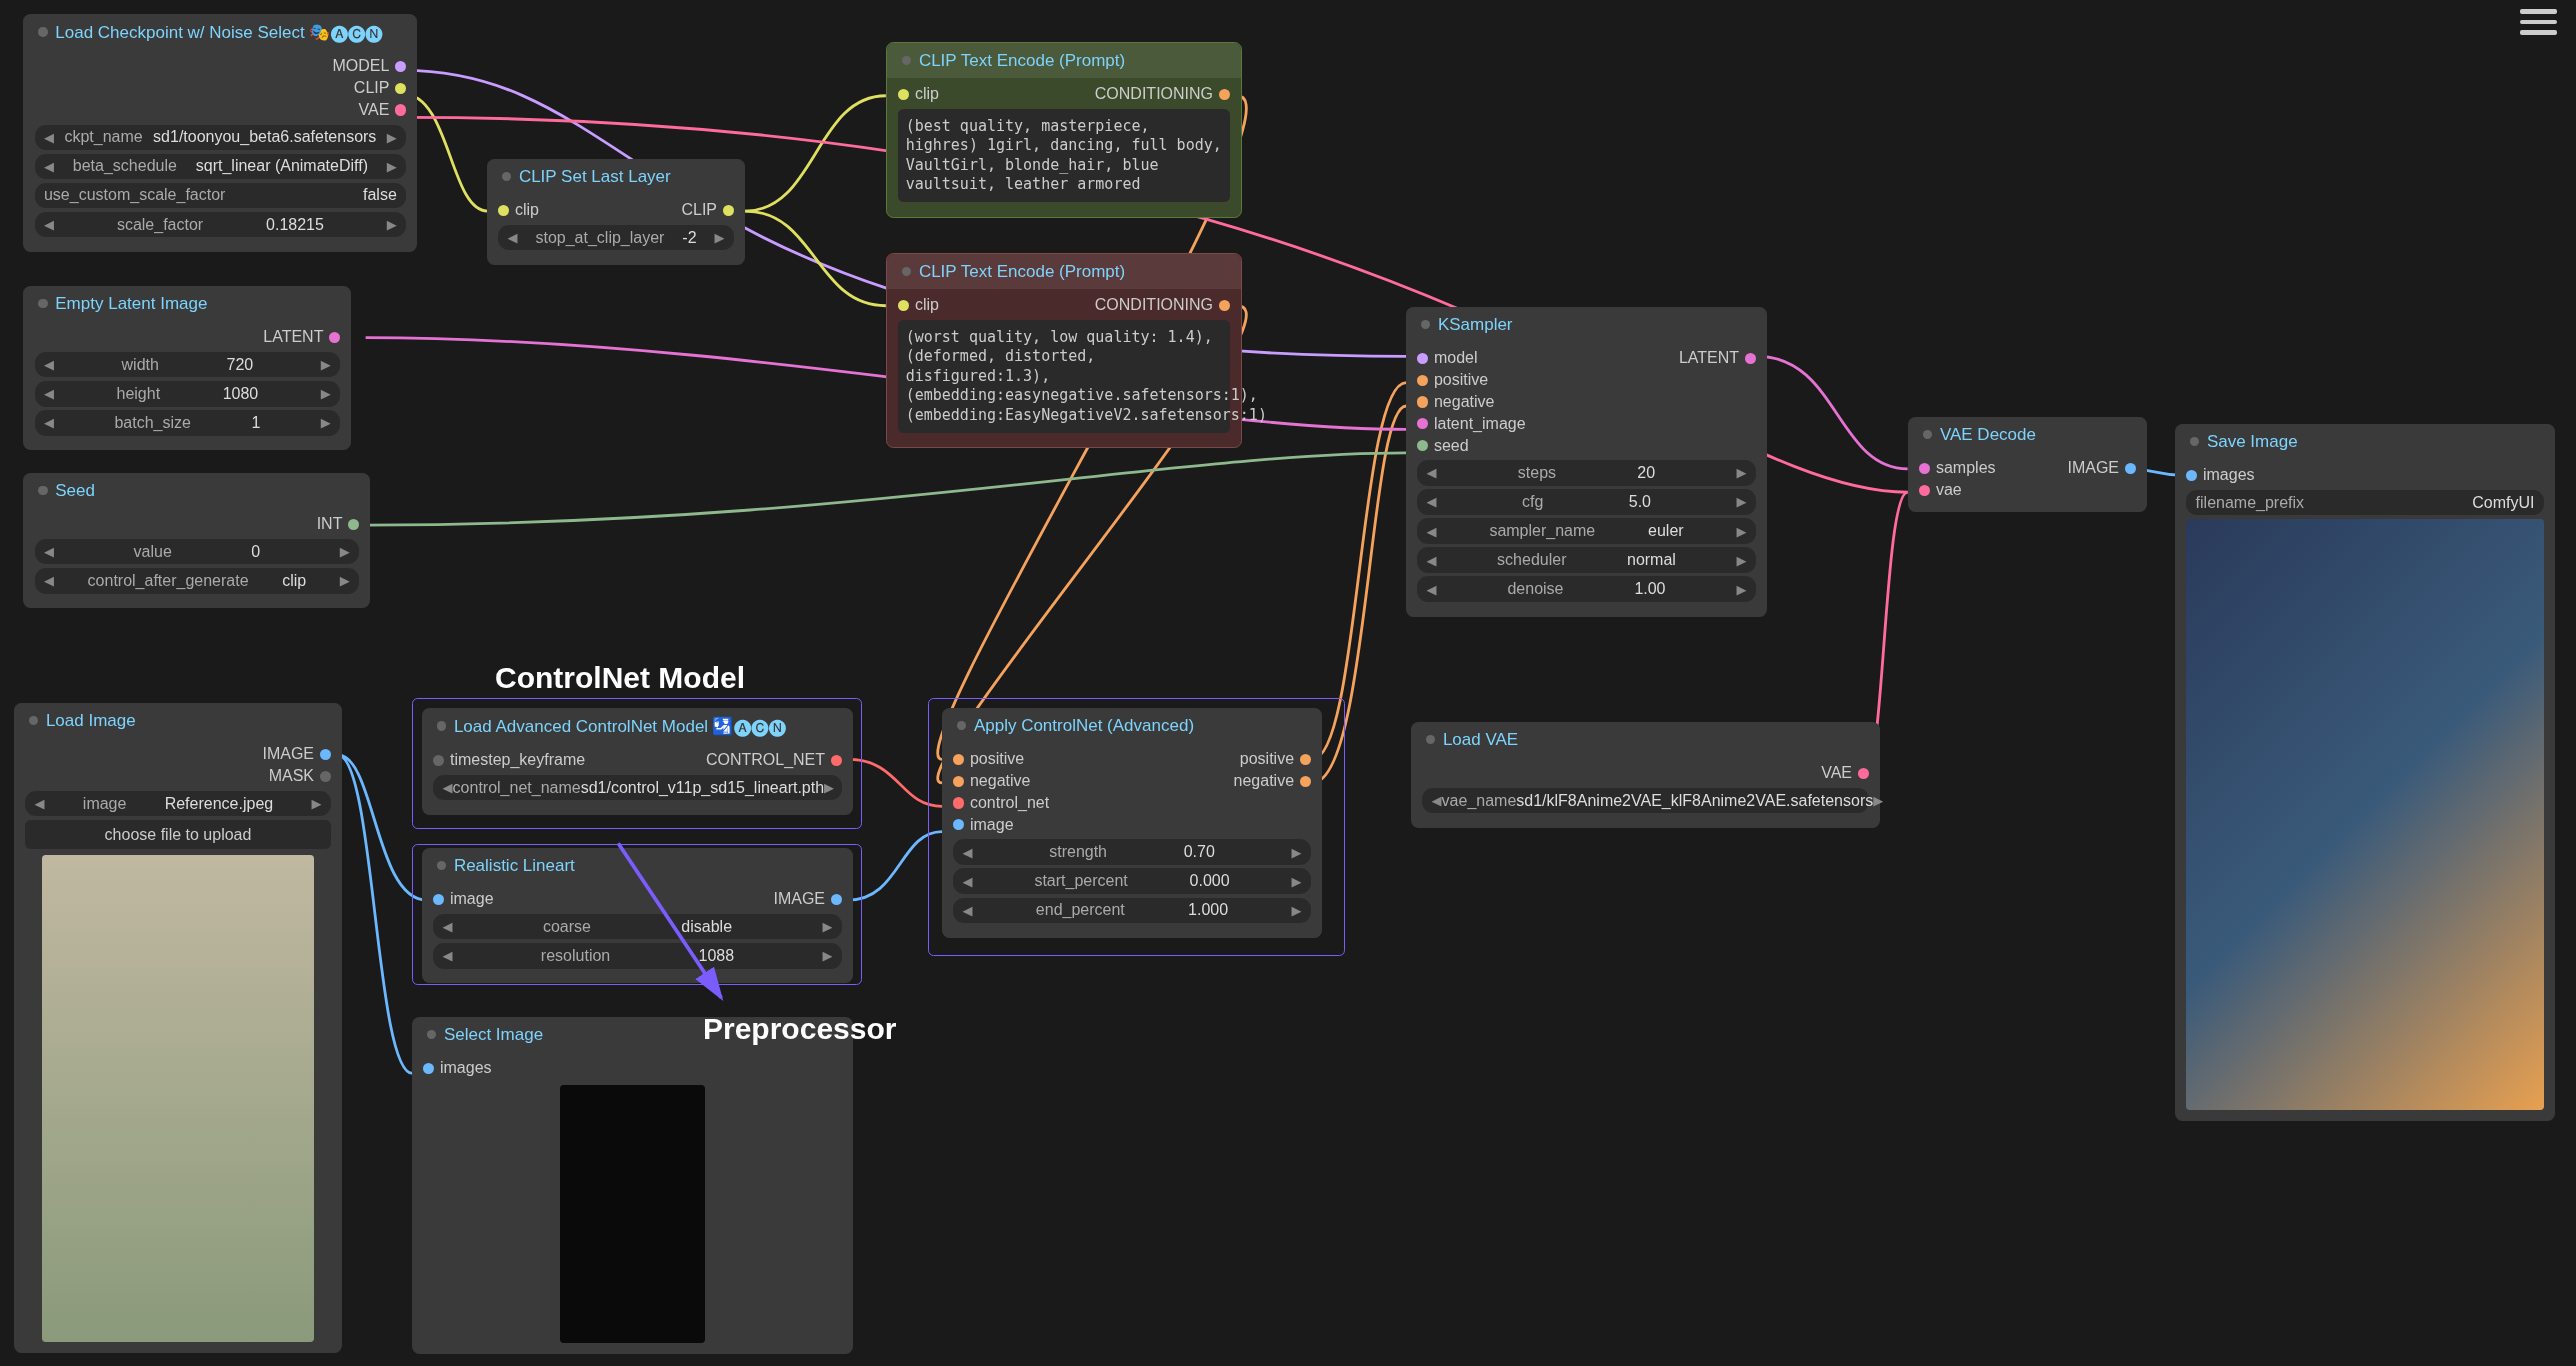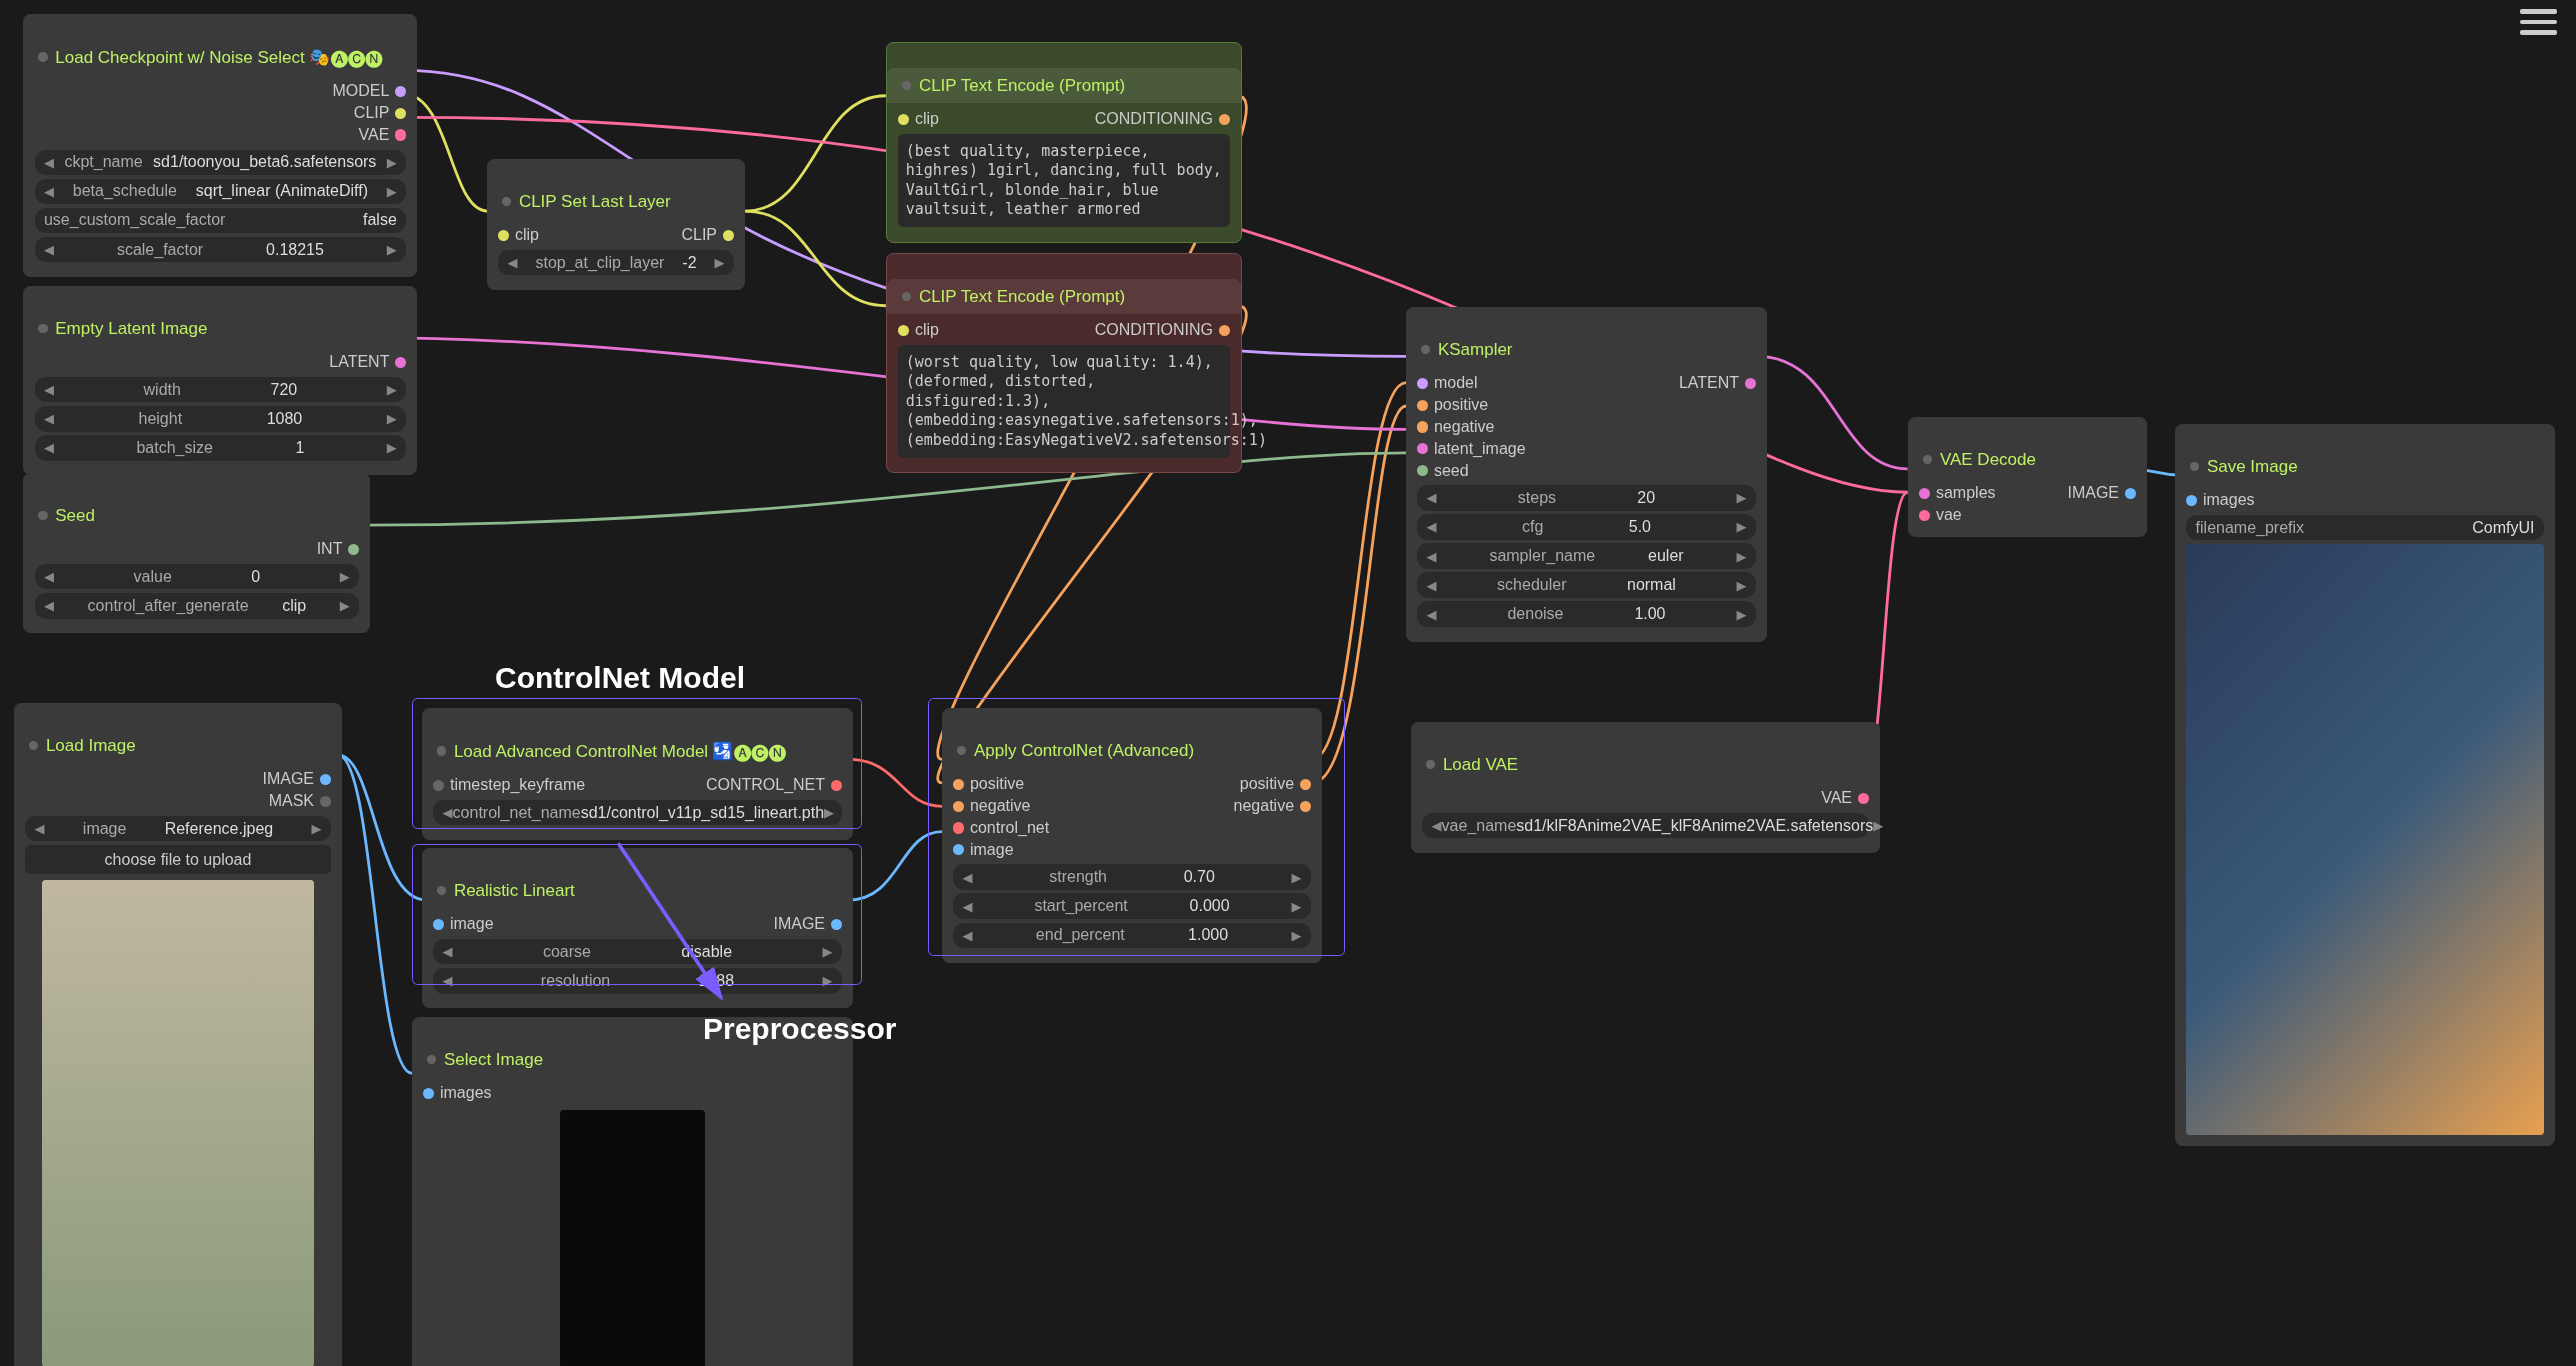--- a/index.html
+++ b/index.html
@@ -1,19 +1,19 @@
 <!DOCTYPE html>
 <html style="font-size:15px"><head>
 <meta charset="utf-8">
 <style>
 * { box-sizing: border-box; margin: 0; padding: 0; }
 body { background: #1a1a1a; font-family: Arial, sans-serif; color: #ccc; width: 2576px; height: 1367px; position: relative; overflow: hidden; }
 .canvas { position: relative; width: 100%; height: 100%; }
 .node { position: absolute; background: #3a3a3a; border-radius: 7.5px; font-size: 17px; }
-.node-header { padding: 7.5px 15px; display: flex; align-items: center; gap: 7.5px; border-radius: 7.5px 7.5px 0 0; color: #bef264; margin-top: 25px; }
+.node-header { padding: 7.5px 15px; display: flex; align-items: center; gap: 7.5px; border-radius: 7.5px 7.5px 0 0; color: #7dd3fc; }
 .node-header .dot { width: 9.4px; height: 9.4px; border-radius: 50%; background: #666; }
 .node-body { padding: 5.6px 11.2px 11.2px; }
 .slot-row { display: flex; justify-content: space-between; align-items: center; padding: 1.9px 0; font-size: 16px; }
 .slot-left { display: flex; align-items: center; gap: 5.6px; }
 .slot-right { display: flex; align-items: center; gap: 5.6px; }
 .slot-dot { width: 11.2px; height: 11.2px; border-radius: 50%; display: inline-block; }
 .widget { background: #2a2a2a; border-radius: 11.2px; padding: 3.7px 9.4px; margin: 3.7px 0; display: flex; justify-content: space-between; align-items: center; font-size: 16px; }
 .widget .arrow { color: #888; font-size: 13px; }
 .widget-label { color: #aaa; }
 .widget-value { color: #ddd; }
@@ -103,21 +103,21 @@
         </div>
     <div class="widget">
           <span class="arrow">◀</span>
           <span class="widget-label">scale_factor</span>
           <span class="widget-value">0.18215</span>
           <span class="arrow">▶</span>
         </div>
   </div>
 </div>
 
-<div class="node" style="left:23.4px;top:286px;width:394px">
+<div class="node" style="left:23.4px;top:286px;width:328px">
   <div class="node-header">
         <span class="dot"></span>
         <span>Empty Latent Image</span>
       </div>
   <div class="node-body">
     <div class="slot-row">
           <span></span>
           <span class="slot-right">
             <span>LATENT</span>
             <span class="slot-dot" style="background:#e673d4"></span>

